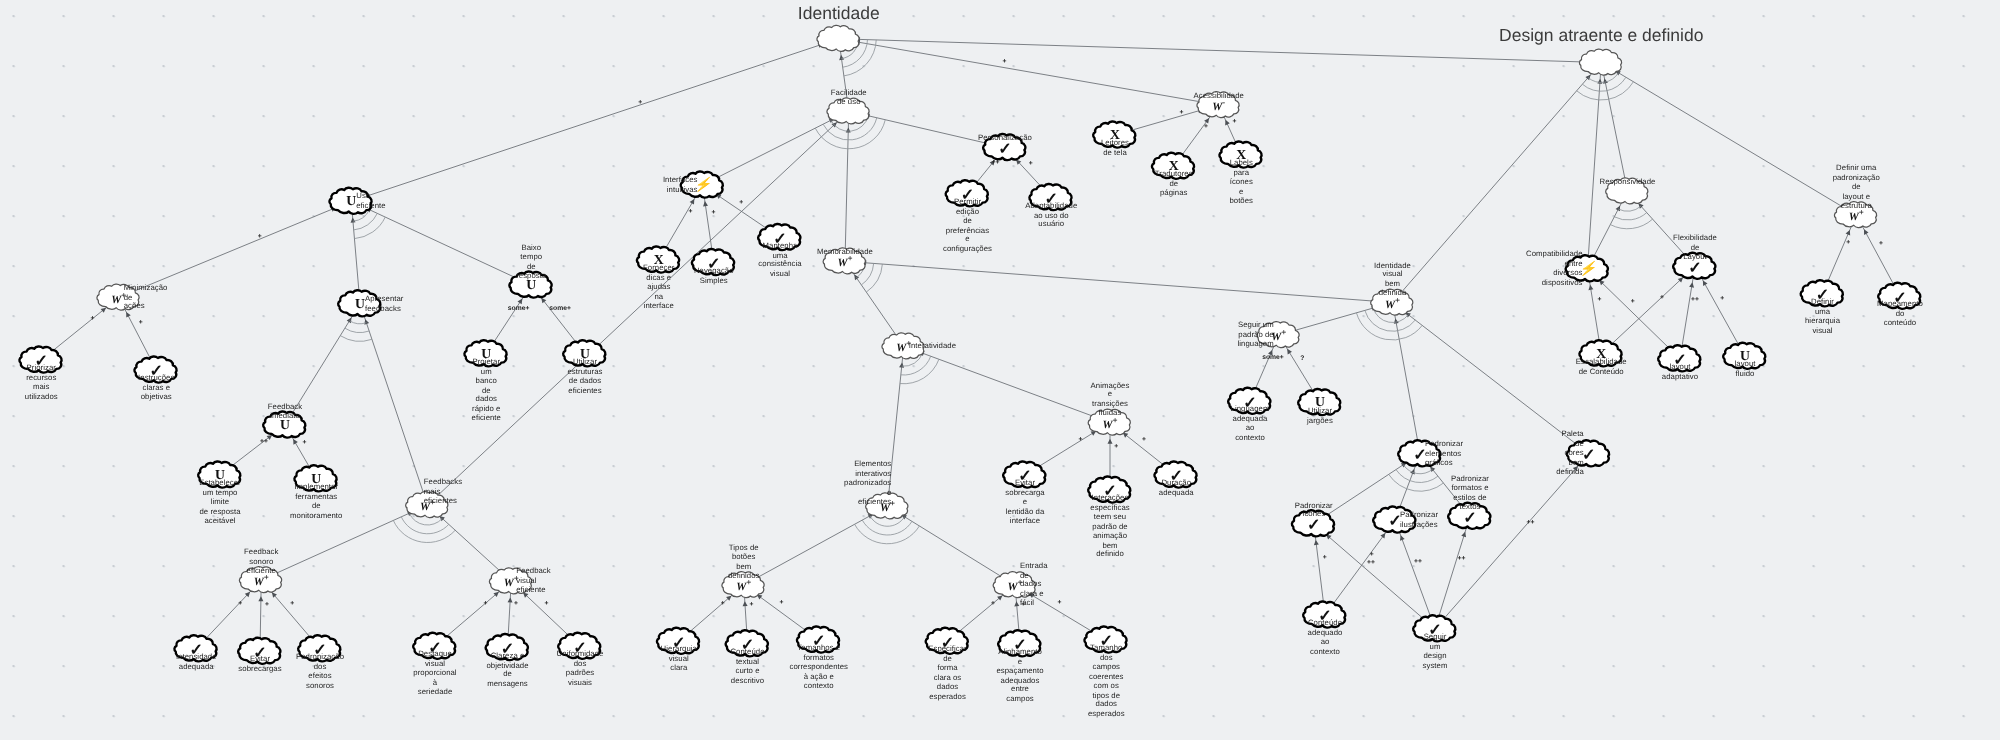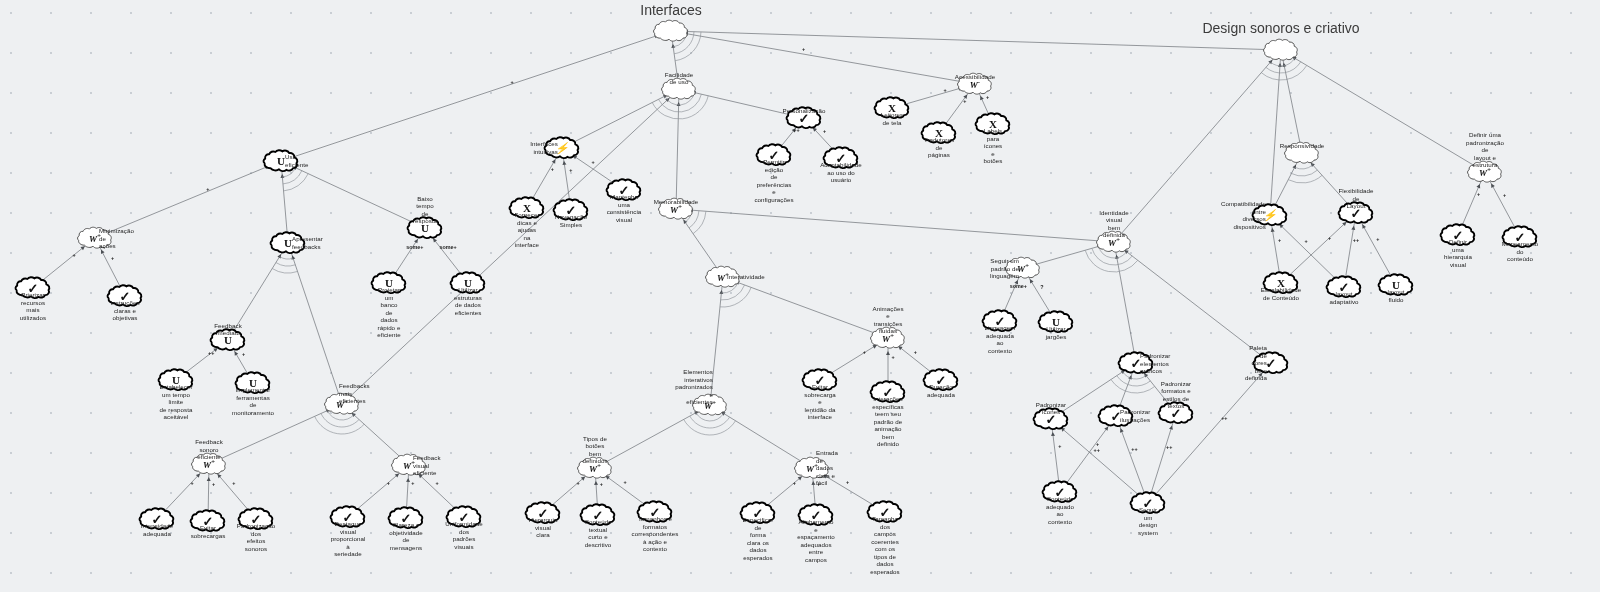--- a/index.html
+++ b/index.html
@@ -957,22 +957,22 @@
           <svg width="38" height="24" viewBox="0 0 38 24">
             <path d="M8.5 19.2 C4.6 19.2 2.2 16.9 2.6 14.3 C1.0 13.2 1.2 10.7 3.2 9.7 C2.6 7.2 4.6 5.0 7.2 5.3 C8.0 2.9 11.0 1.7 13.4 3.0 C14.8 0.9 18.4 0.6 20.3 2.4 C22.6 0.8 26.2 1.6 27.2 4.1 C30.0 3.6 32.6 5.6 32.3 8.3 C35.0 9.0 36.2 12.0 34.5 14.0 C36.0 16.3 34.0 19.3 31.0 19.1 C29.9 21.6 26.4 22.4 24.3 20.8 C22.3 22.8 18.6 22.5 17.0 20.2 C14.8 22.2 10.6 21.7 8.5 19.2 Z" fill="#ffffff" stroke="#000" stroke-width="1.9" stroke-linejoin="round"></path>
           </svg>
           <span class="glyph" style="font-size:13px;font-style:normal;">✓</span>
         </div>
         <div class="lab below">Mapeamento do
 conteúdo</div>
       </div>
     </div>
   <div id="titlelayer">
-      <div class="roottitle" style="left: 671px; top: 10px;">Interfaces</div>
-      <div class="roottitle" style="left: 1281px; top: 28px;">Design sonoros e criativo</div>
+      <div class="roottitle" style="left: 671px; top: 10px;">Identidade</div>
+      <div class="roottitle" style="left: 1281px; top: 28px;">Design atraente e definido</div>
     </div>
 <div class="ctr" style="left: 512.2px; top: 81.6px;">+</div>
     <div class="ctr" style="left: 803.68px; top: 49.26px;">+</div>
     <div class="ctr" style="left: 796.4px; top: 129.54px;">++</div>
     <div class="ctr" style="left: 824.54px; top: 130.8px;">+</div>
     <div class="ctr" style="left: 945.14px; top: 90.08px;">+</div>
     <div class="ctr" style="left: 964.88px; top: 100.58px;">+</div>
     <div class="ctr" style="left: 987.56px; top: 96.8px;">+</div>
     <div class="ctr" style="left: 552.3px; top: 169.2px;">+</div>
     <div class="ctr" style="left: 570.78px; top: 170.04px;">+</div>

